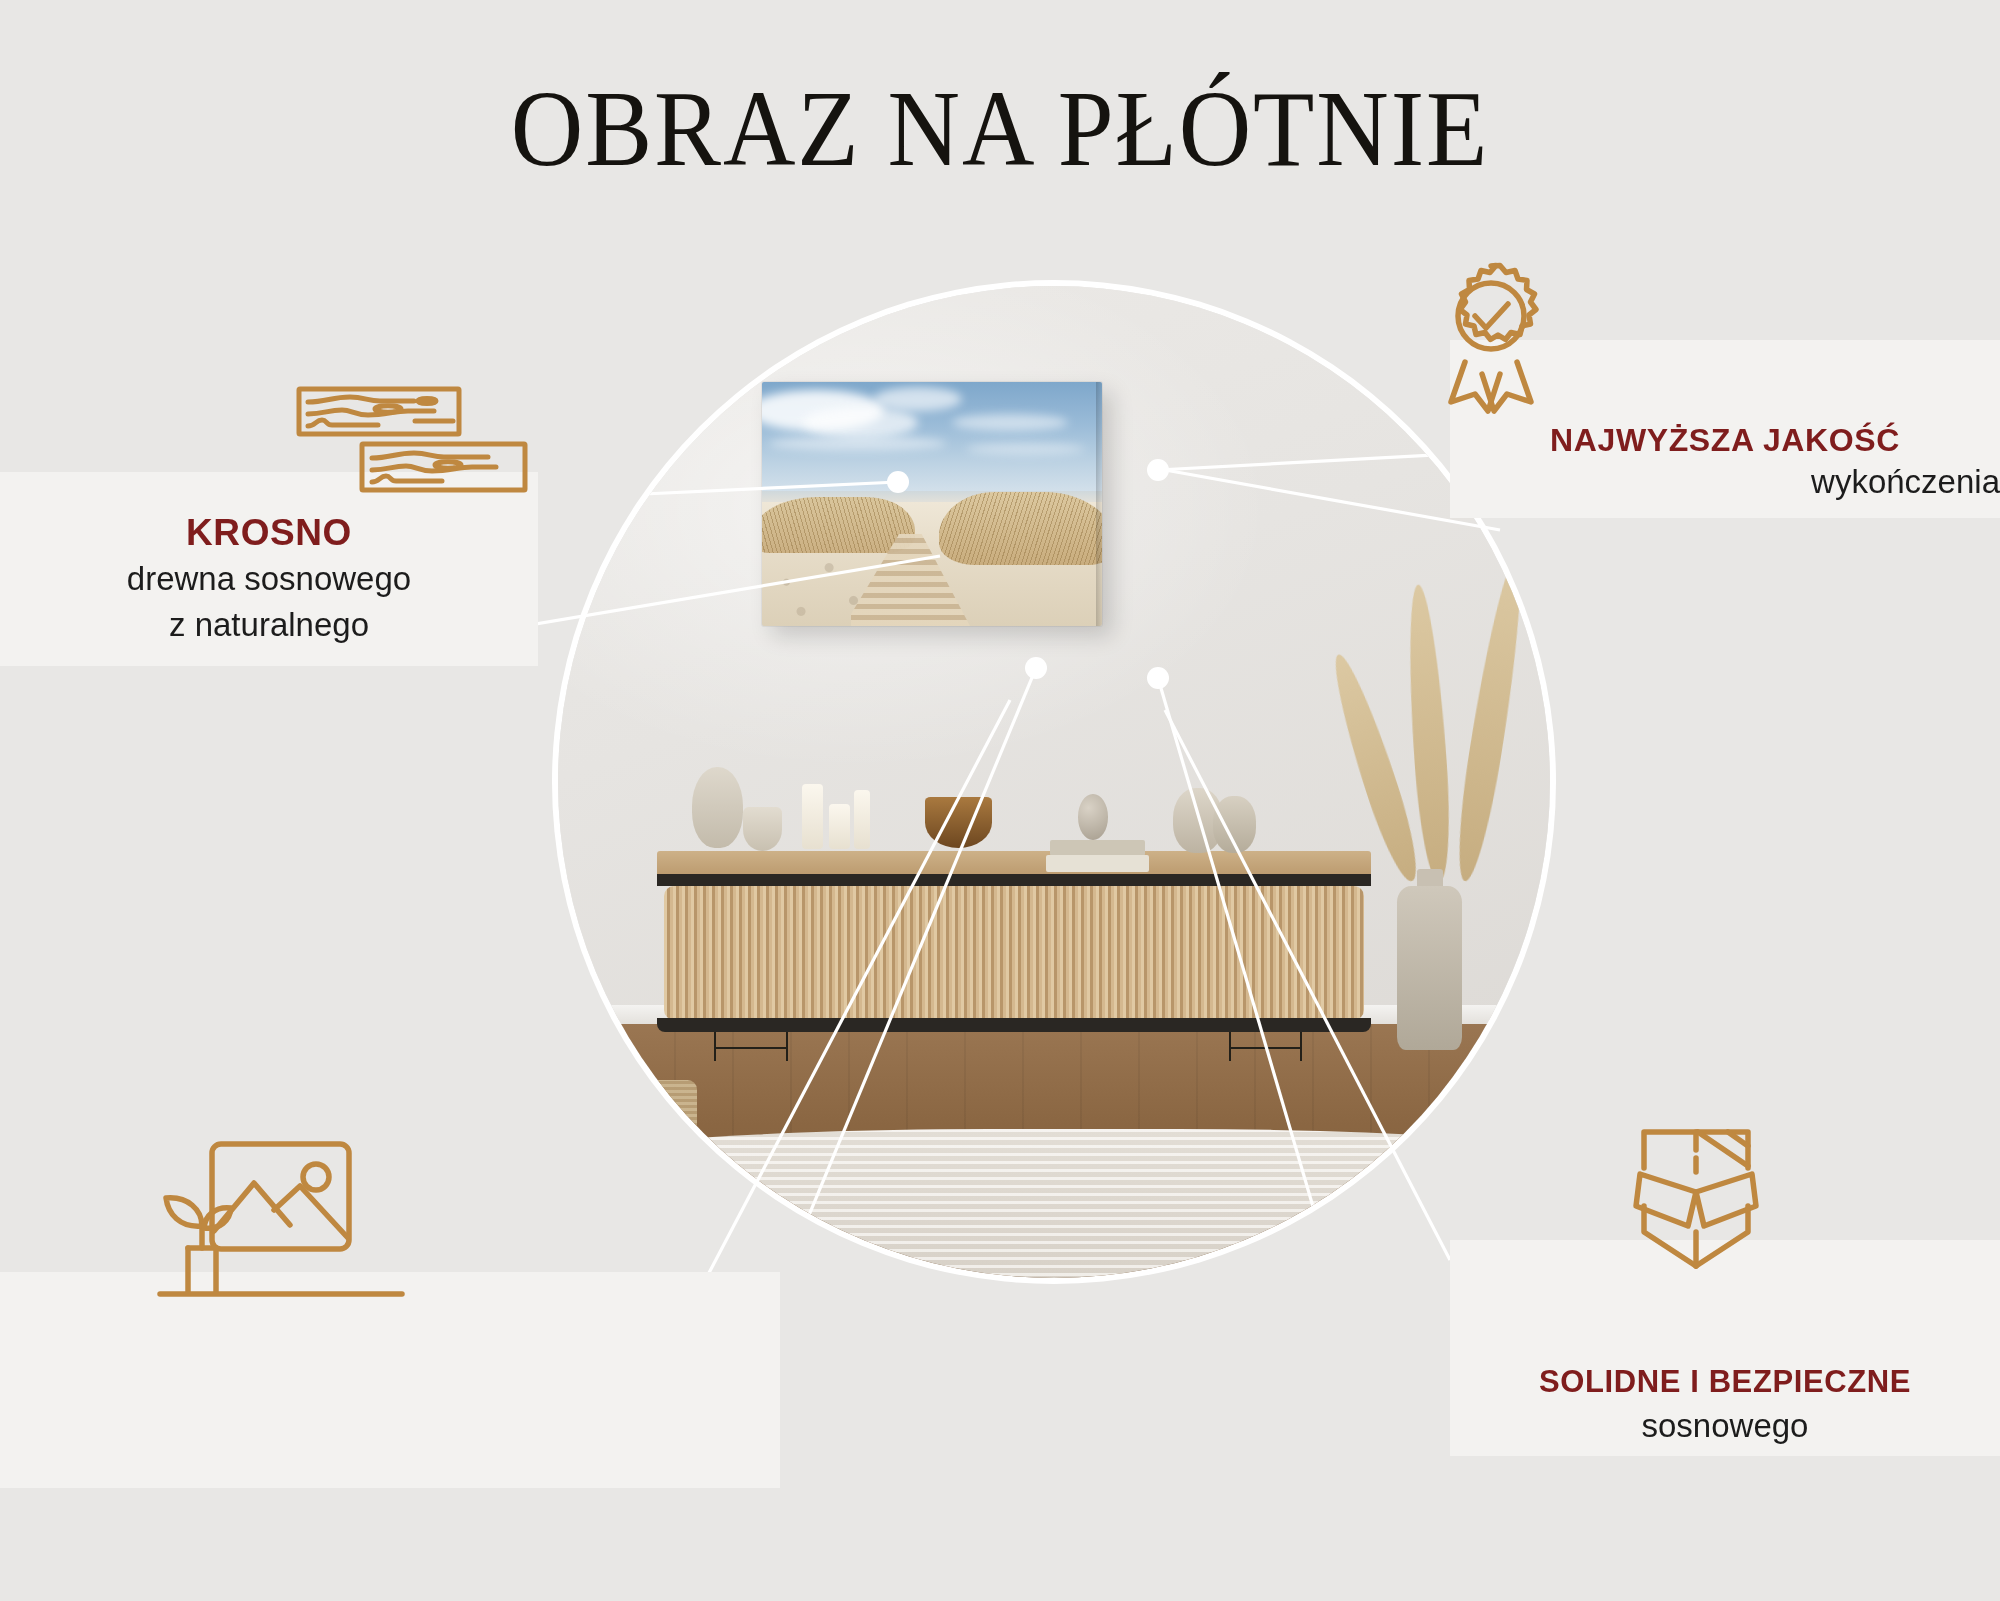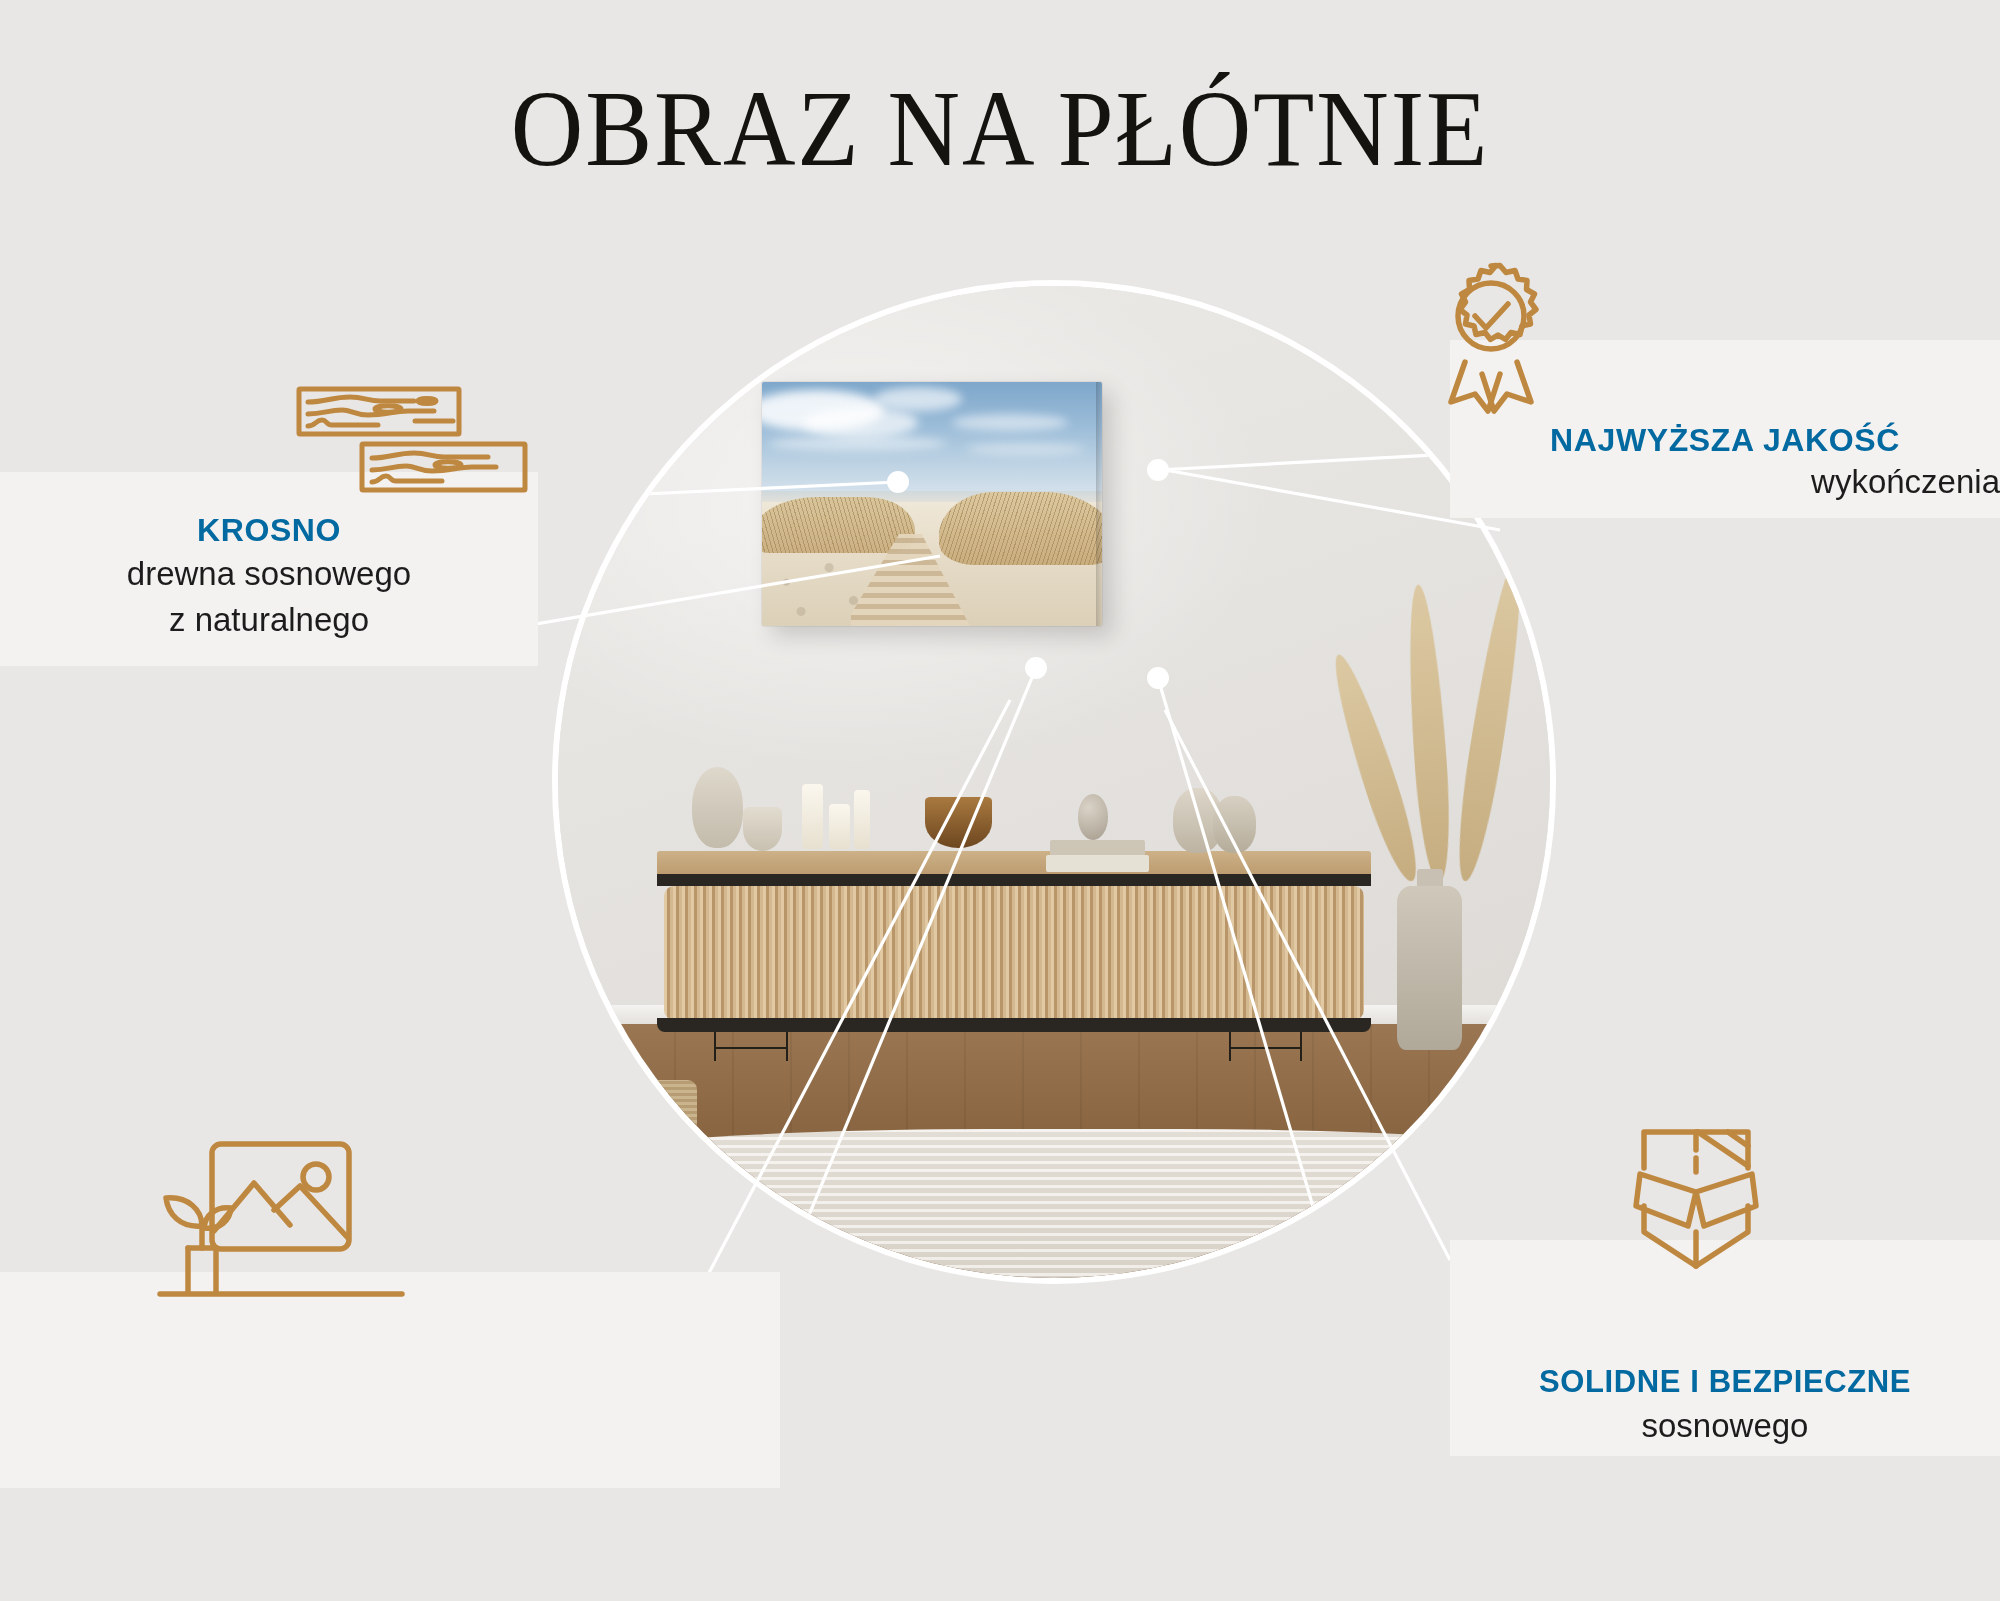--- a/index.html
+++ b/index.html
@@ -145,25 +145,25 @@
   .lines{position:absolute;inset:0;pointer-events:none;}
 
   
   .card{position:absolute;background:#f3f2f0;}
   .card.c-krosno{left:0;top:472px;width:538px;height:194px;}
   .card.c-quality{left:1450px;top:340px;width:550px;height:178px;}
   .card.c-ready{left:0;top:1272px;width:780px;height:216px;}
   .card.c-pack{left:1450px;top:1240px;width:550px;height:216px;}
 
   .lbl{position:absolute;text-align:center;}
-  .lbl .t1{font-weight:bold;color:#0369a1;letter-spacing:.6px;}
+  .lbl .t1{font-weight:bold;color:#7f1d1d;letter-spacing:.6px;}
   .lbl .t2{color:#1c1c1c;}
 
   .lbl-krosno{left:0;top:512px;width:538px;}
-  .lbl-krosno .t1{font-size:32px;}
+  .lbl-krosno .t1{font-size:37px;}
   .lbl-krosno .t2{font-size:33px;line-height:1.24;margin-top:5px;}
 
   .lbl-quality{left:1450px;top:422px;width:550px;}
   .lbl-quality .t1{font-size:32px;}
   .lbl-quality .t2{font-size:33px;line-height:1.24;margin-top:3px;text-align:right;}
 
   .lbl-ready{left:0;top:1334px;width:780px;}
   .lbl-ready .t1{font-size:31px;}
   .lbl-ready .t2{font-size:33px;line-height:1.24;margin-top:6px;}
 

